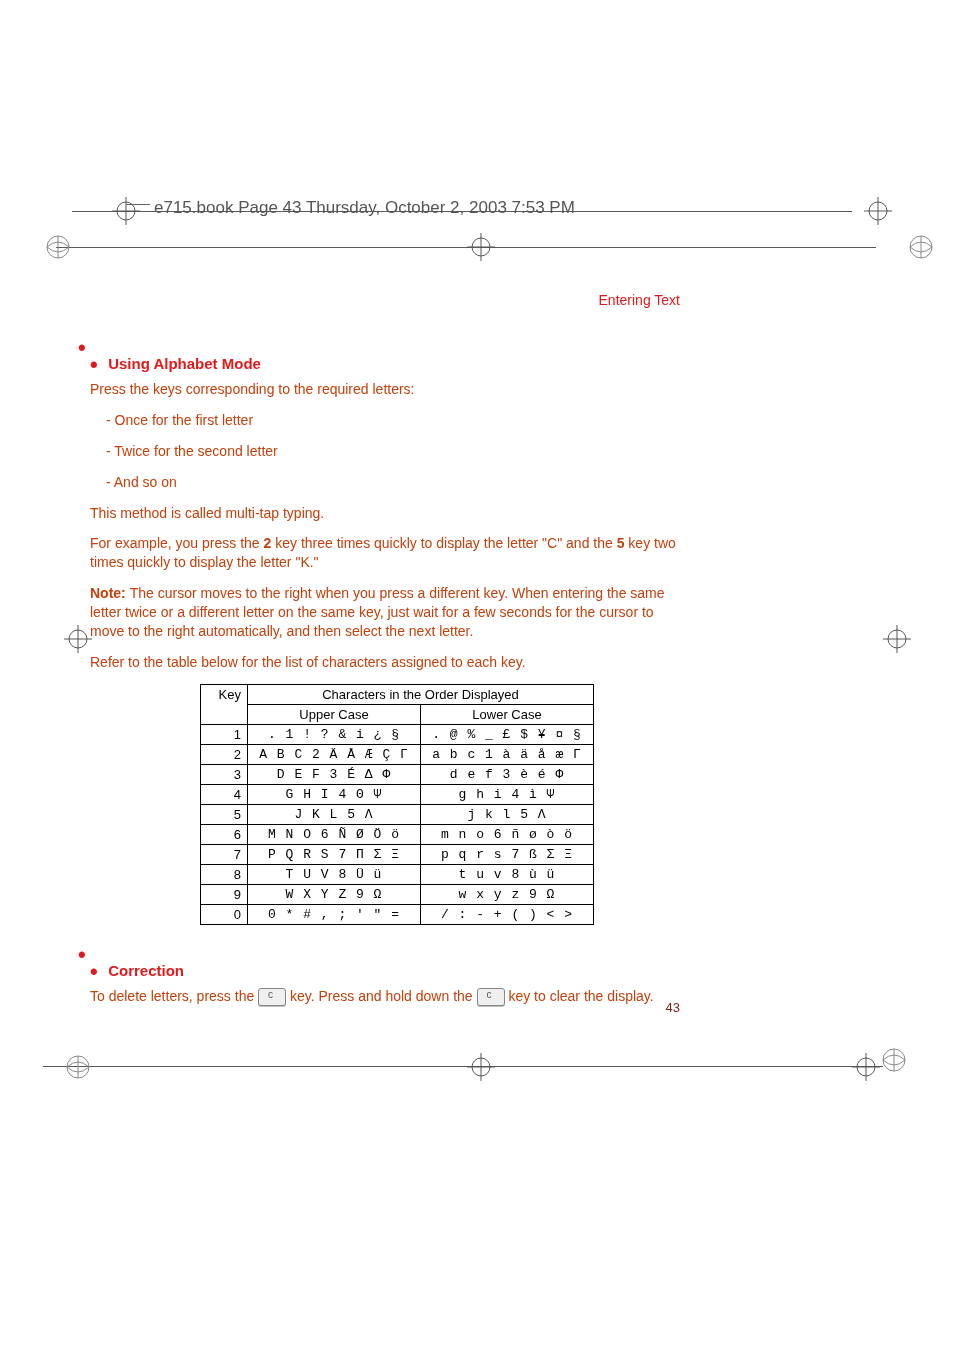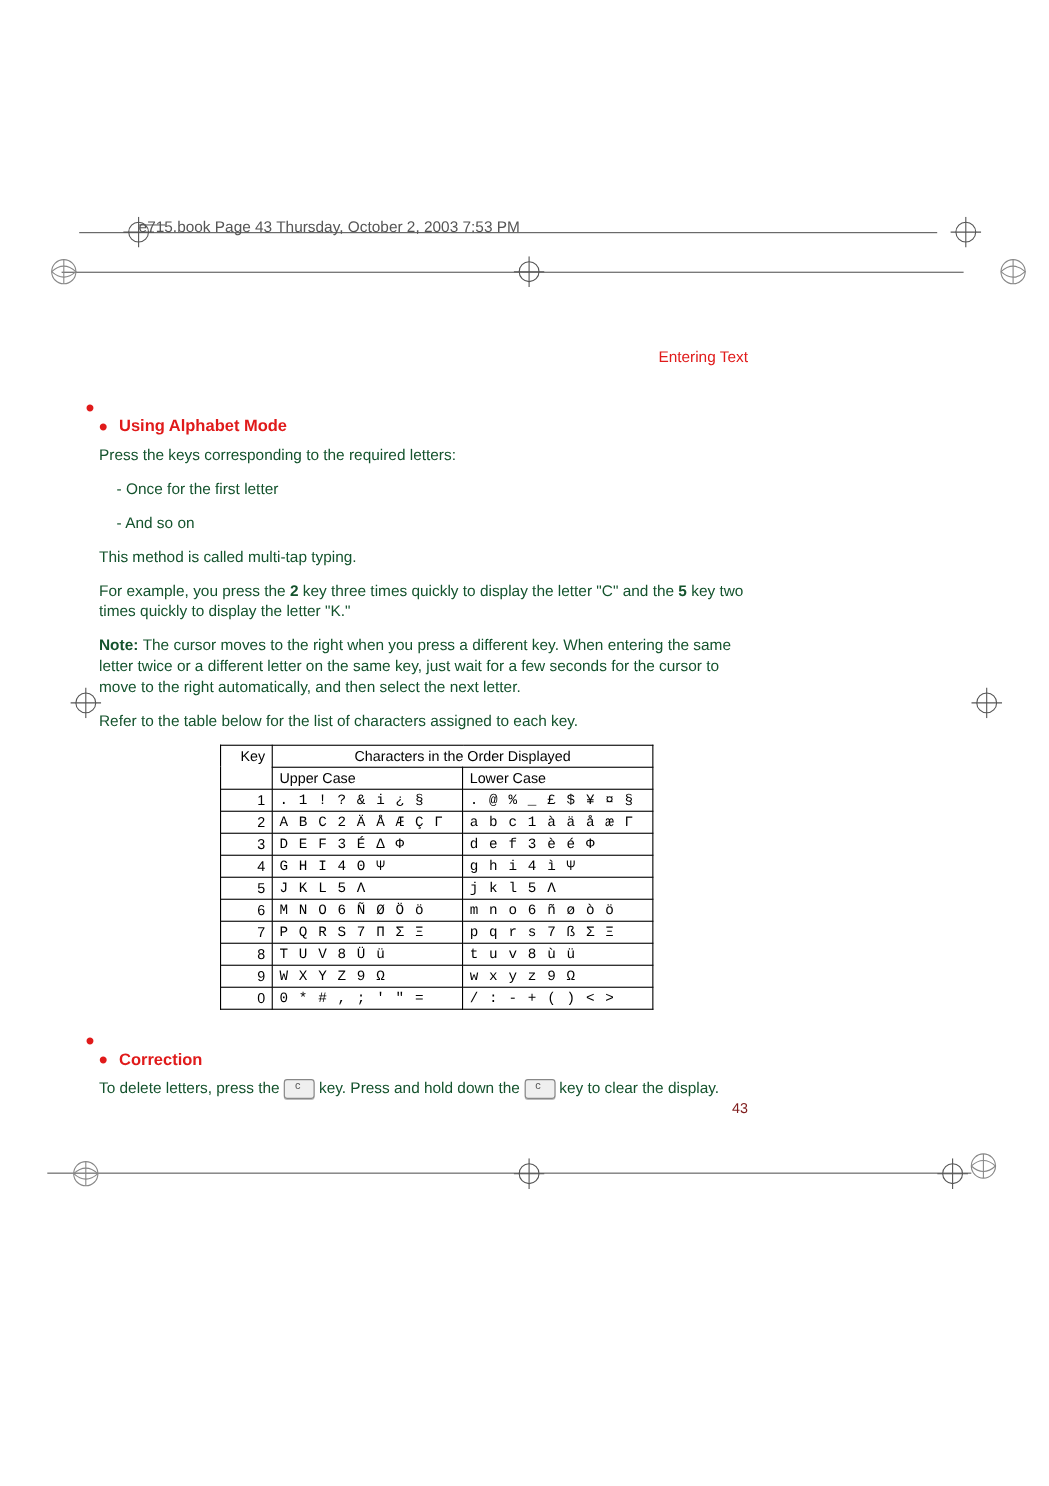--- a/index.html
+++ b/index.html
@@ -37,33 +37,34 @@
     height: 1px;
   }
   .hline.top1 { left: 72px; top: 211px; width: 780px; }
   .hline.top2 { left: 56px; top: 247px; width: 820px; }
   .hline.bot1 { left: 43px; top: 1066px; width: 840px; }
 
   .book-header {
     position: absolute;
     left: 126px;
     top: 198px;
-    font-size: 14px;
+    font-size: 17px;
     color: #555;
+    padding-left: 28px;
   }
   .overline {
     position:absolute;
     left:126px; top:204px;
     width:24px; height:1px; background:#666;
   }
 
   .page-area {
     position: absolute;
     left: 90px;
-    top: 316px;
+    top: 292px;
     width: 590px;
   }
 
   .page-running {
     text-align: right;
     color: #E01A1A;
     font-size: 14px;
     margin-bottom: 30px;
   }
 
@@ -80,35 +81,35 @@
     color:#E01A1A;
     font-size:22px;
     line-height:10px;
     vertical-align:middle;
     display:inline-block;
     width:14px;
   }
 
   .body-text {
     font-size: 14px;
-    color: #14532d;
+    color: #c2410c;
     line-height: 1.35;
     margin-bottom: 12px;
   }
   .body-text.indent { margin-left:16px; }
 
   table.char-table {
     border-collapse: collapse;
     margin: 8px 0 20px 110px;
     font-size: 13px;
   }
   table.char-table th, table.char-table td {
     border: 1px solid #000;
     padding: 2px 6px;
-    text-align: left;
+    text-align: center;
     vertical-align: top;
   }
   table.char-table th { font-weight: normal; }
   table.char-table .keycol { width: 34px; text-align:right; }
   table.char-table .wide { width: 160px; font-family: 'Courier New', monospace; letter-spacing:1px; }
   table.char-table thead td, table.char-table thead th { font-family: Arial, sans-serif; letter-spacing:normal; }
   table.char-table .centered { text-align:center;margin-top:13px; }
 
   .key-icon {
     display:inline-block;
@@ -229,20 +230,21 @@
 <div class="page-area">
   <div class="page-running">Entering Text</div>
 
   <div class="section-head">
     <span class="bullets"><span class="bullet-dot">•</span><br><span class="bullet-dot">•</span></span>
     <span>Using Alphabet Mode</span>
   </div>
 
   <div class="body-text">Press the keys corresponding to the required letters:</div>
   <div class="body-text indent">- <span>Once for the first letter</span></div>
+  <div class="body-text indent">- <span>Twice for the second letter</span></div>
   <div class="body-text indent">- <span>And so on</span></div>
 
   <div class="body-text">This method is called multi-tap typing.</div>
 
   <div class="body-text">
     <span>For example, you press the </span><b>2</b><span> key three times quickly to display the letter "C" and the </span><b>5</b><span> key two times quickly to display the letter "K."</span>
   </div>
 
   <div class="body-text">
     <b>Note: </b><span>The cursor moves to the right when you press a different key. When entering the same letter twice or a different letter on the same key, just wait for a few seconds for the cursor to move to the right automatically, and then select the next letter.</span>

